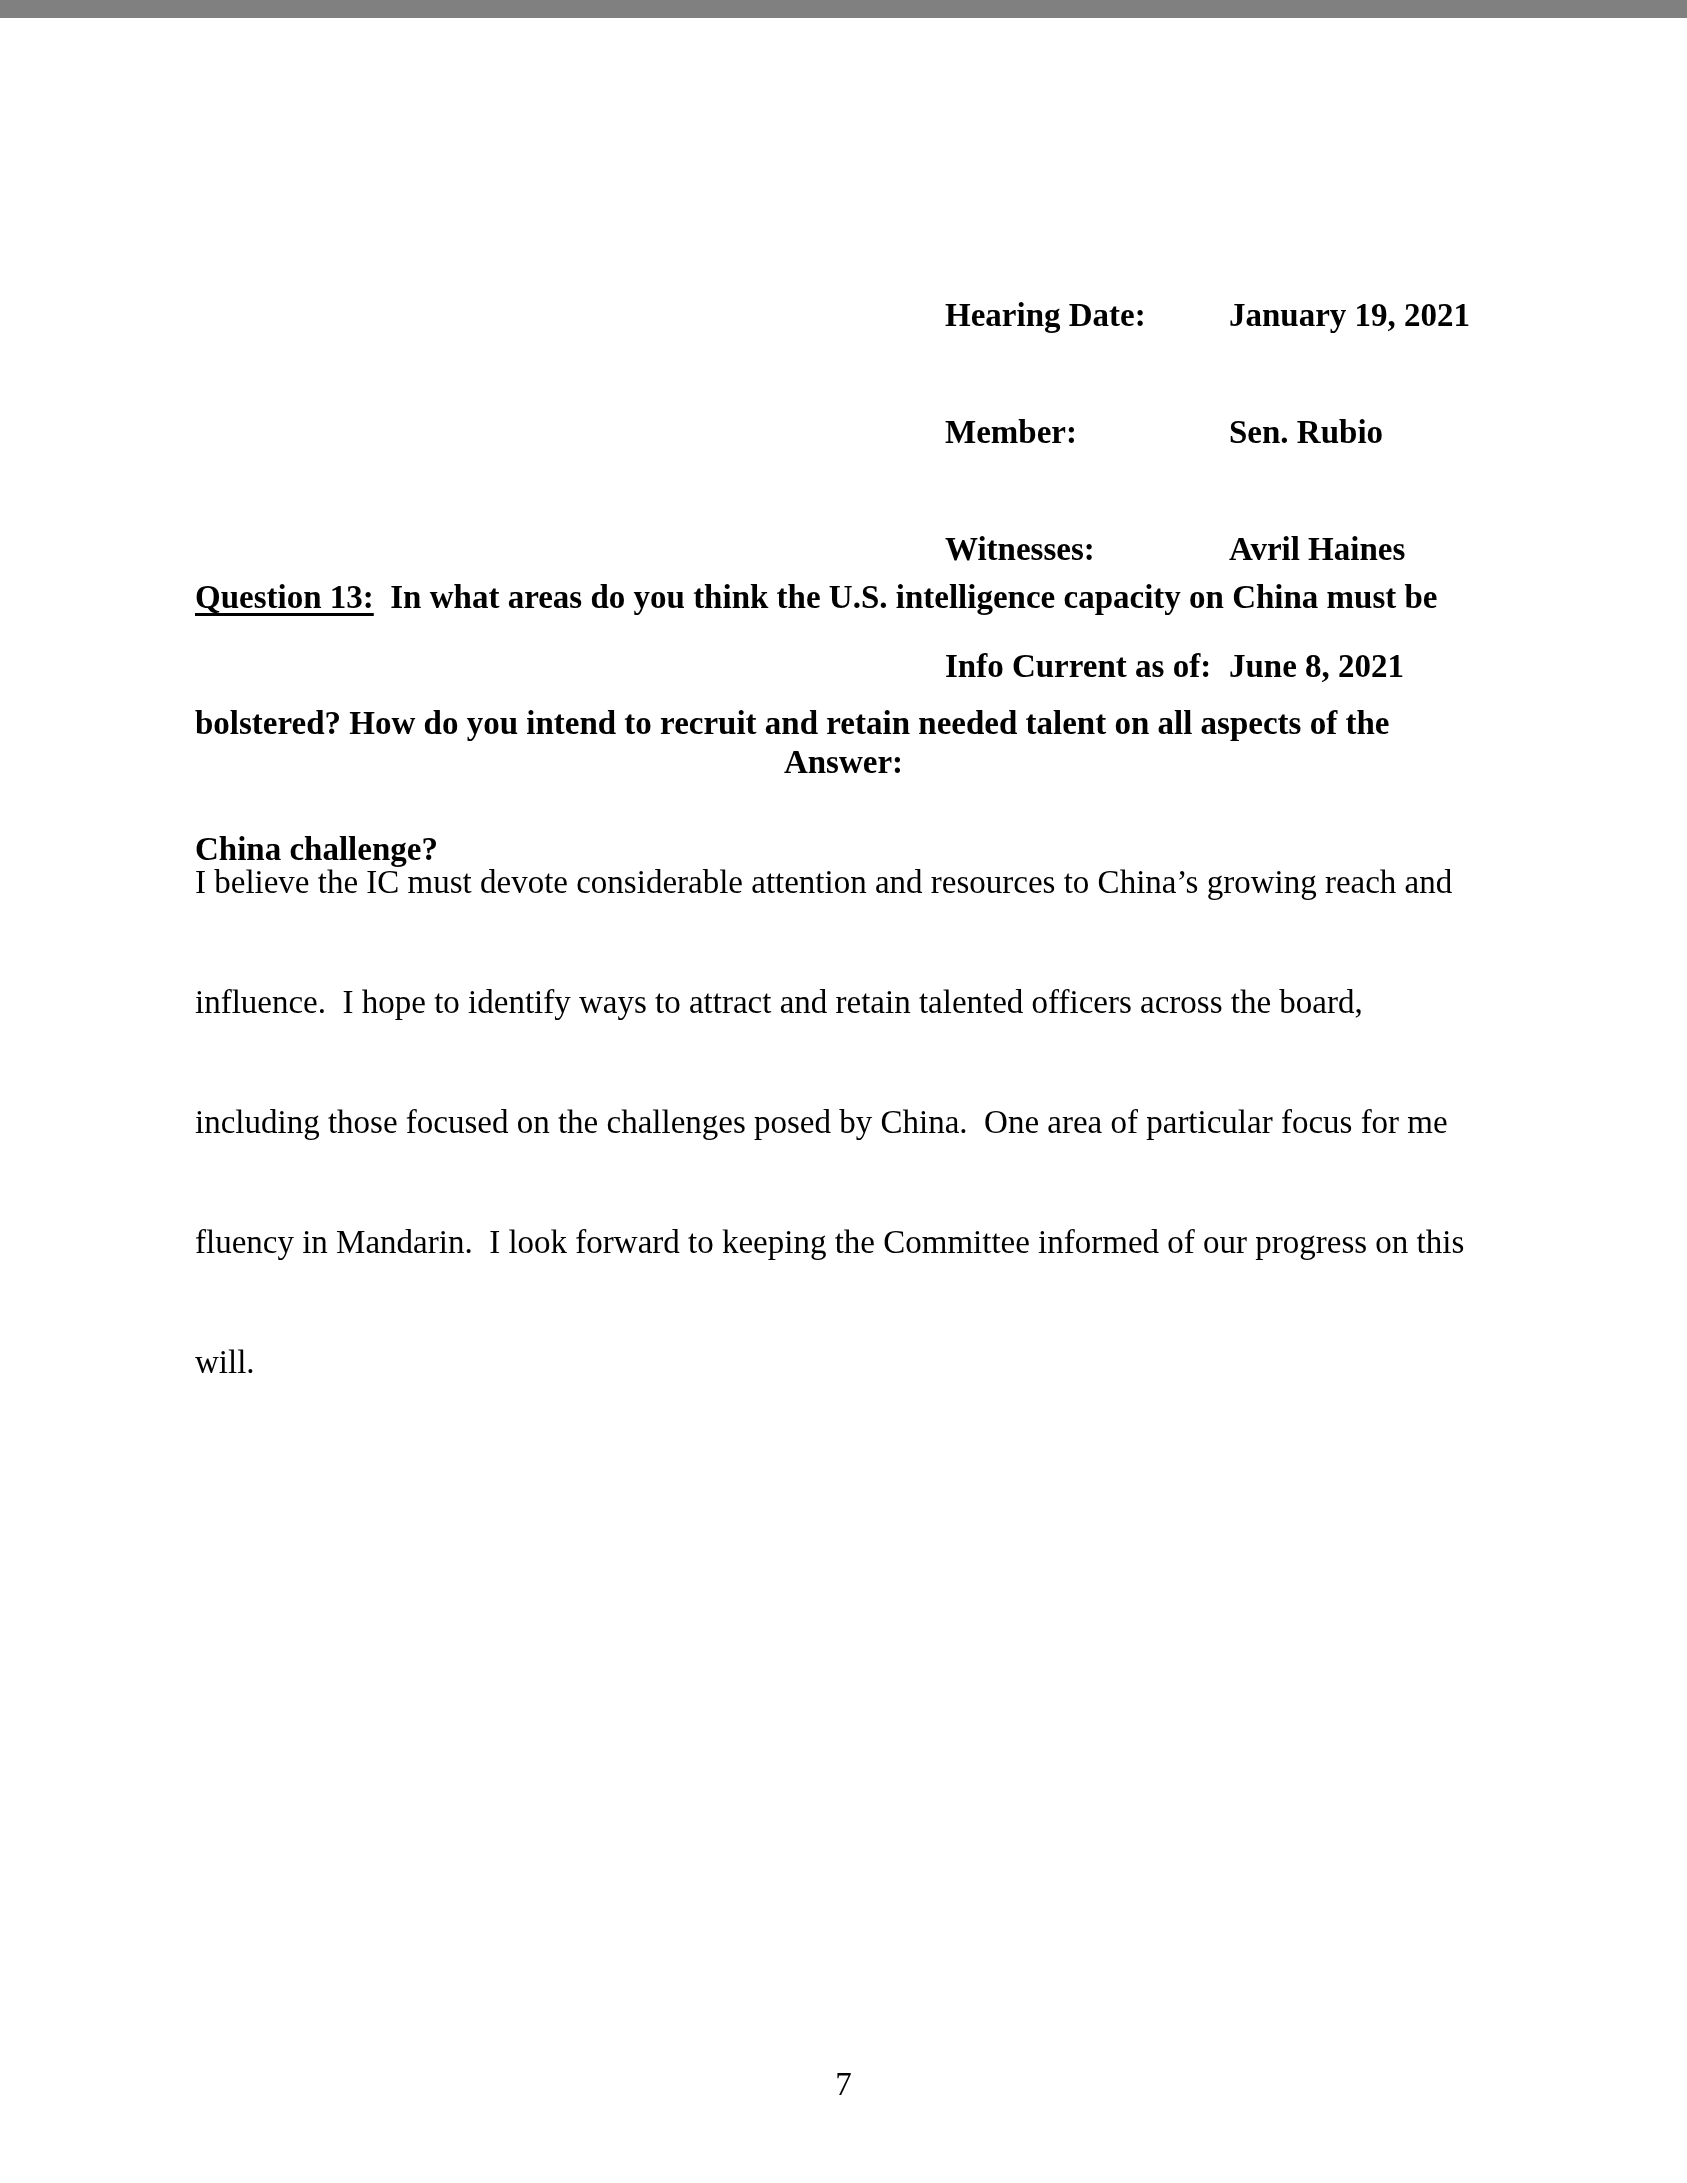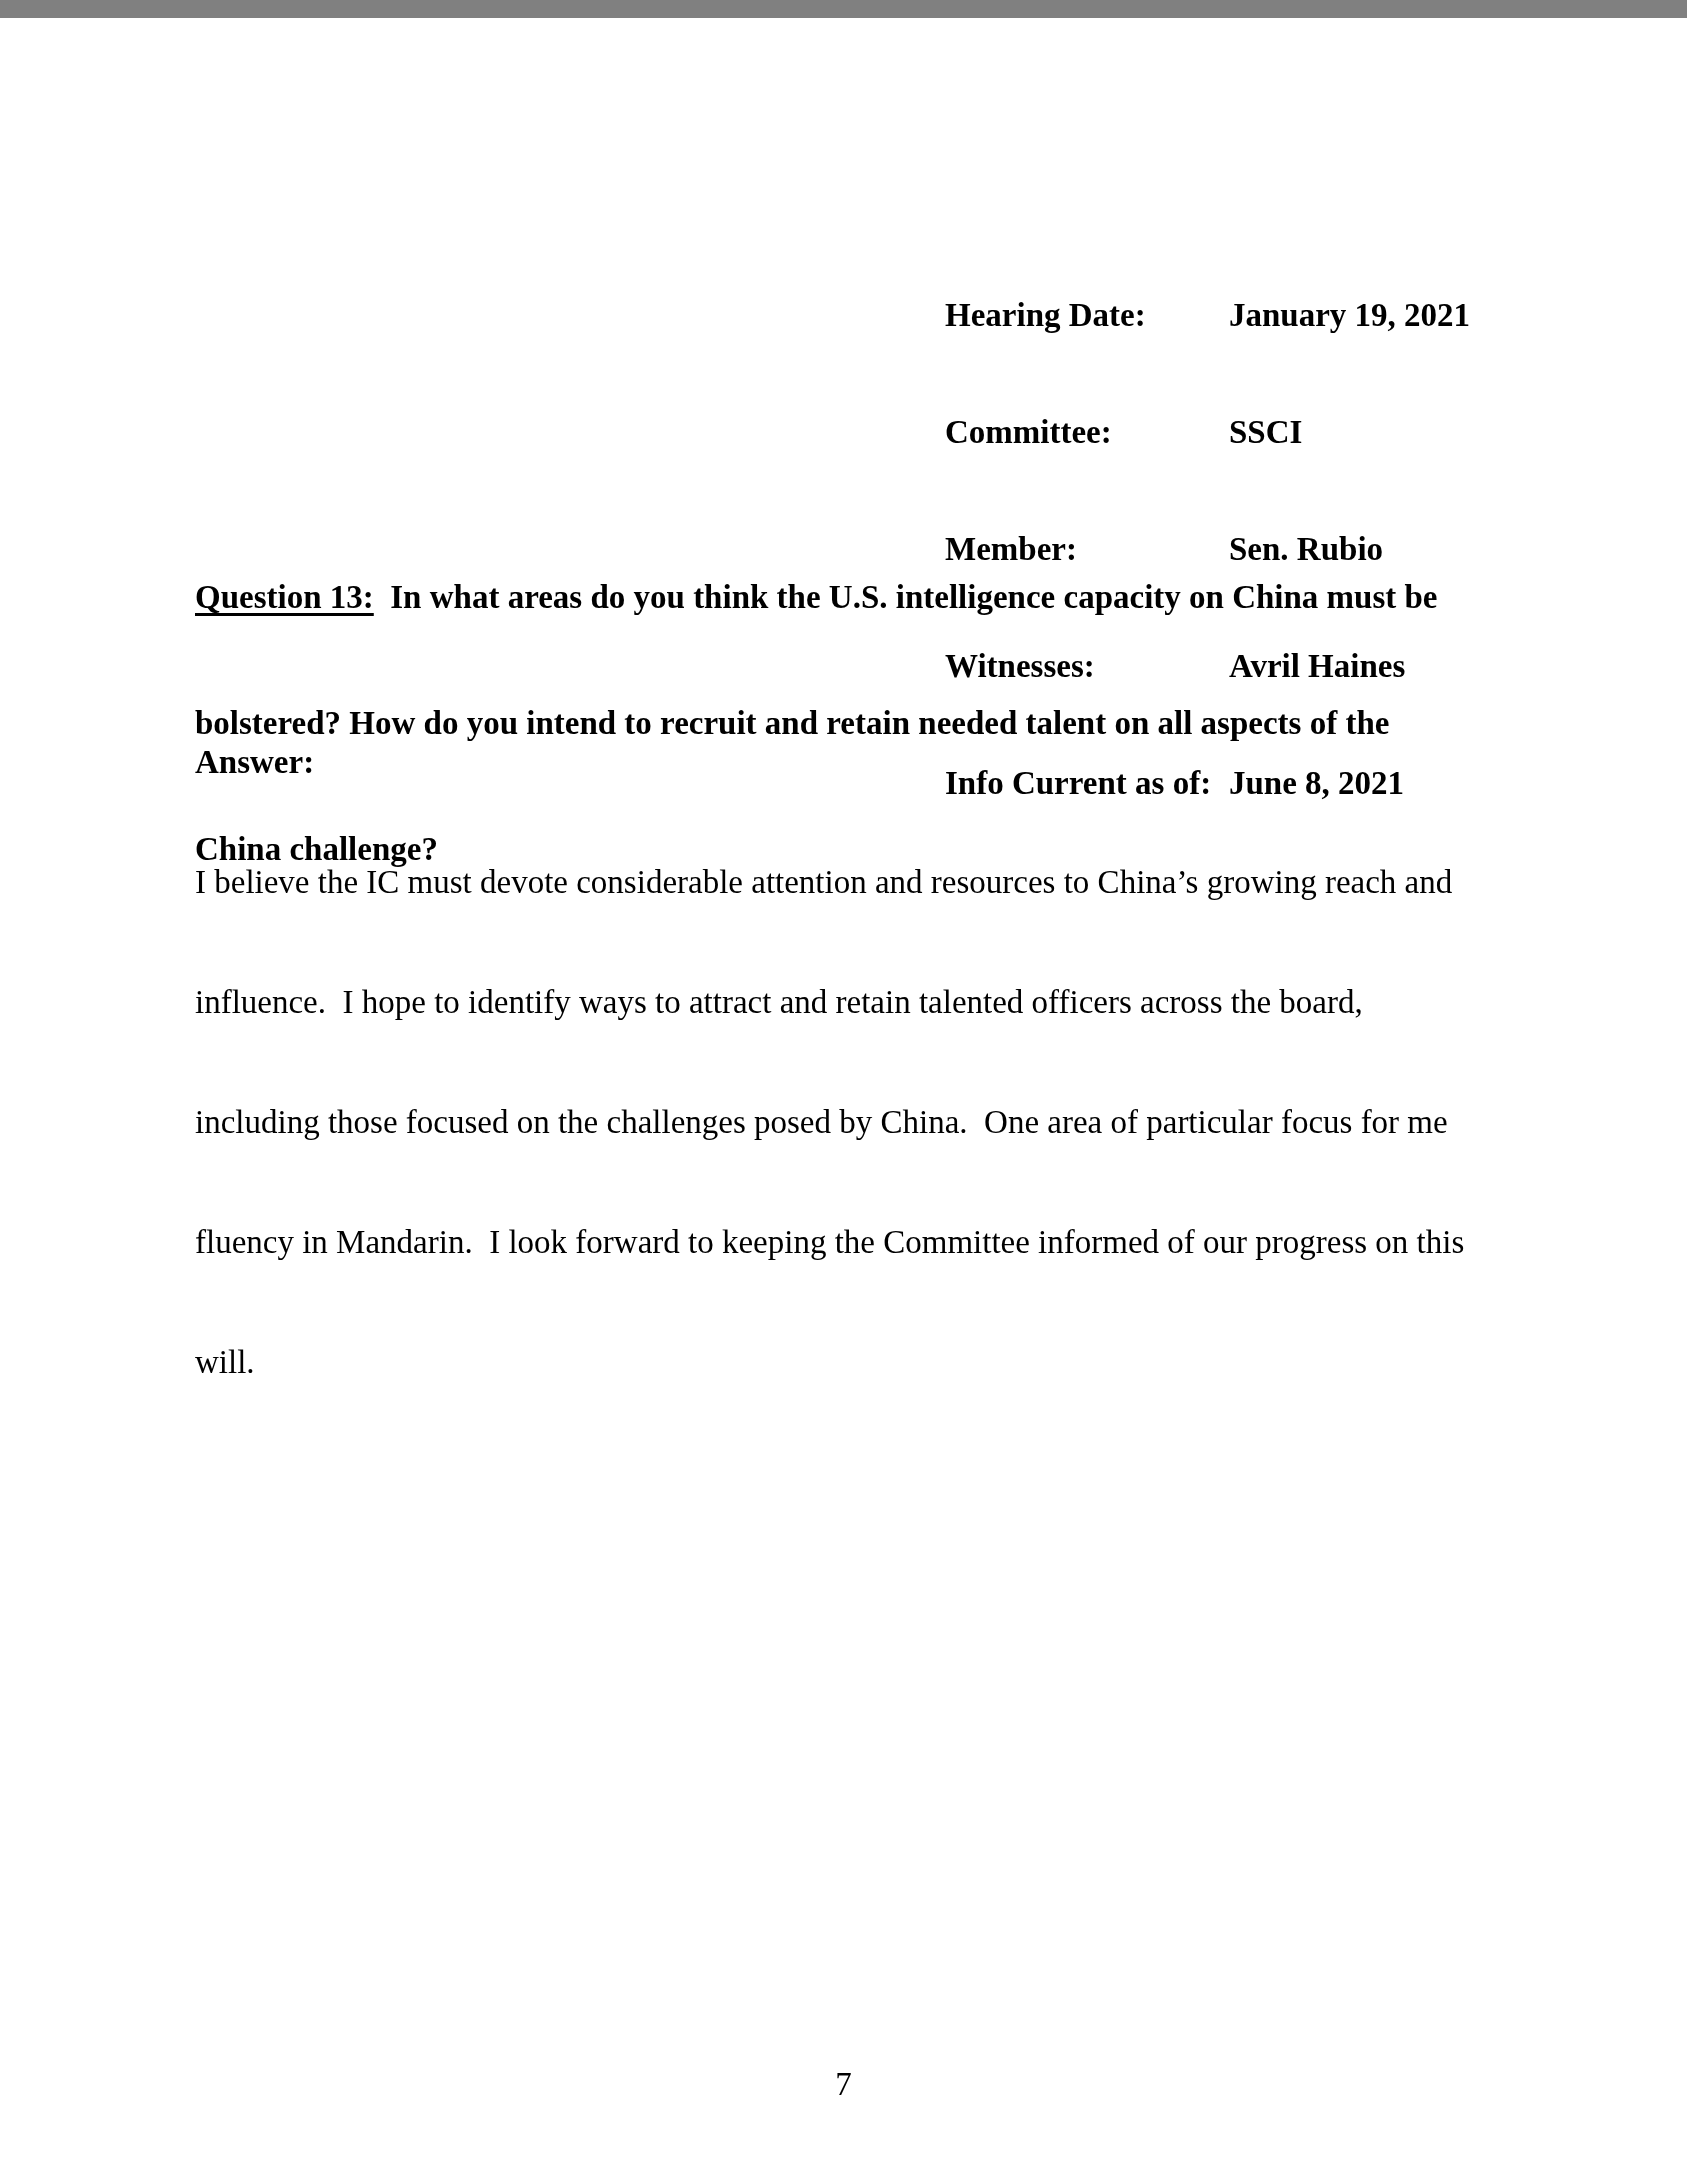--- a/index.html
+++ b/index.html
@@ -48,44 +48,40 @@
   }
   
   .answer-block {
     position: absolute;
     left: 195px;
     top: 644px;
     width: 1297px;
     line-height: 40px;
     white-space: pre-wrap;
   }
-  .answer-heading { font-weight: bold; }
+  .answer-heading { font-weight: bold; text-align: center; }
   
   .page-number {
     position: absolute;
     left: 0;
     top: 2046px;
     width: 1687px;
     text-align: center;
     line-height: 40px;
   }
 </style>
 </head>
 <body>
 
 <div class="page">
 
   <div class="header-block">
     <div class="header-row">
       <div class="hlabel">Hearing Date:</div>
       <div class="hvalue">January 19, 2021</div>
-    </div>
-    <div class="header-row">
-      <div class="hlabel">Committee:</div>
-      <div class="hvalue">SSCI</div>
     </div>
     <div class="header-row">
       <div class="hlabel">Member:</div>
       <div class="hvalue">Sen. Rubio</div>
     </div>
     <div class="header-row">
       <div class="hlabel">Witnesses:</div>
       <div class="hvalue">Avril Haines</div>
     </div>
     <div class="header-row">

